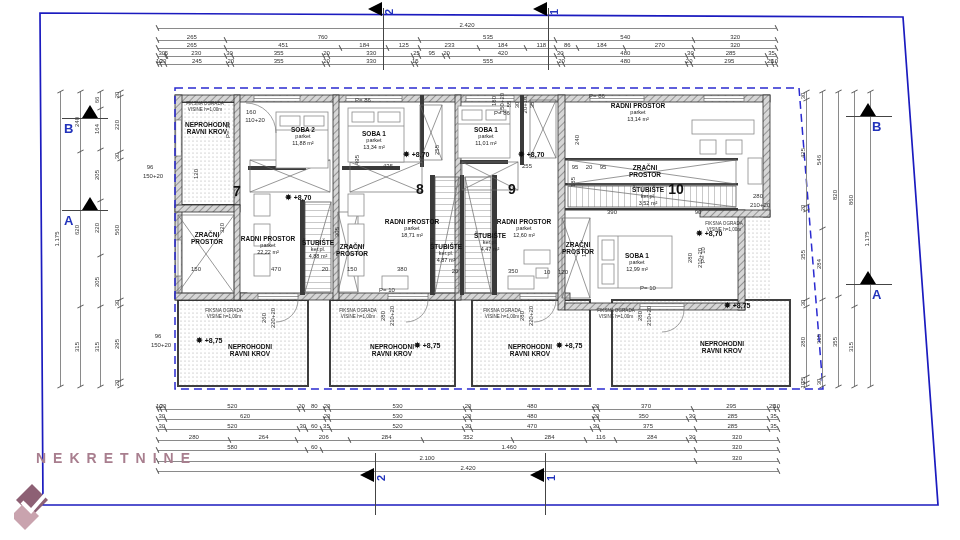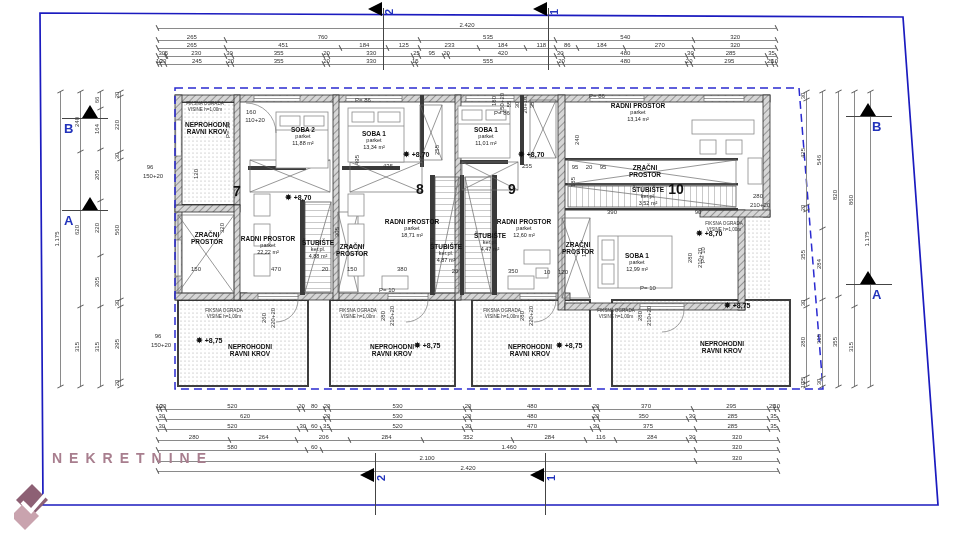--- a/index.html
+++ b/index.html
@@ -32,21 +32,21 @@
   .smline{position:absolute;width:1px;background:#444;z-index:2;}
   .smtri{position:absolute;width:0;height:0;border-top:7px solid transparent;border-bottom:7px solid transparent;border-right:14px solid #000;z-index:3;}
   .smlbl{position:absolute;color:#2233bb;font-weight:bold;font-size:11px;transform:rotate(-90deg);z-index:3;}
   .ltline{position:absolute;height:1px;background:#444;z-index:2;}
   .lttri{position:absolute;width:0;height:0;border-left:8px solid transparent;border-right:8px solid transparent;border-bottom:13px solid #000;z-index:3;}
   .ltlbl{position:absolute;color:#2233bb;font-weight:bold;font-size:13px;z-index:3;}
   
   #logo{position:absolute;left:16px;top:448px;z-index:4;color:#a87e8e;}
   #logo .row1{display:flex;align-items:flex-end;margin-left:36px;}
   #logo .big{font-size:40px;font-weight:bold;letter-spacing:3px;line-height:0.9;}
-  #logo .sub{margin-left:36px;margin-top:2px;font-size:14px;font-weight:bold;letter-spacing:7px;}
+  #logo .sub{margin-left:20px;margin-top:2px;font-size:14px;font-weight:bold;letter-spacing:7px;}
   #logo .tag{margin-left:40px;margin-top:4px;font-size:8.5px;font-weight:bold;letter-spacing:1.5px;}
   #logo-check{position:absolute;left:-2px;top:36px;}
 </style>
 </head>
 <body>
 
 <div id="cv">
 
   <svg id="plan-svg" width="960" height="540" viewBox="0 0 960 540">
     <defs>

